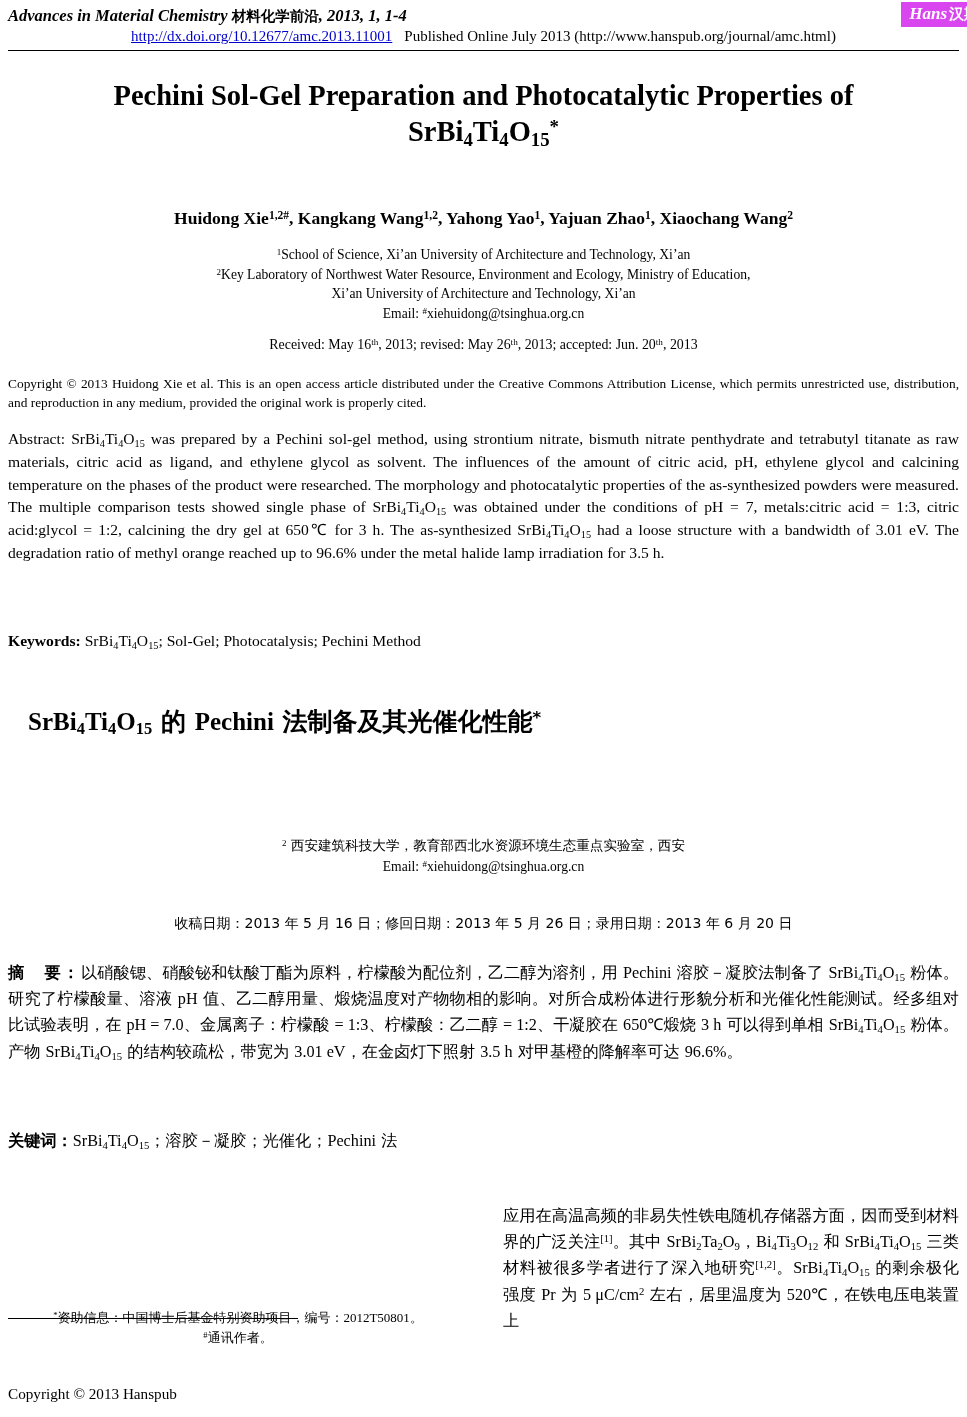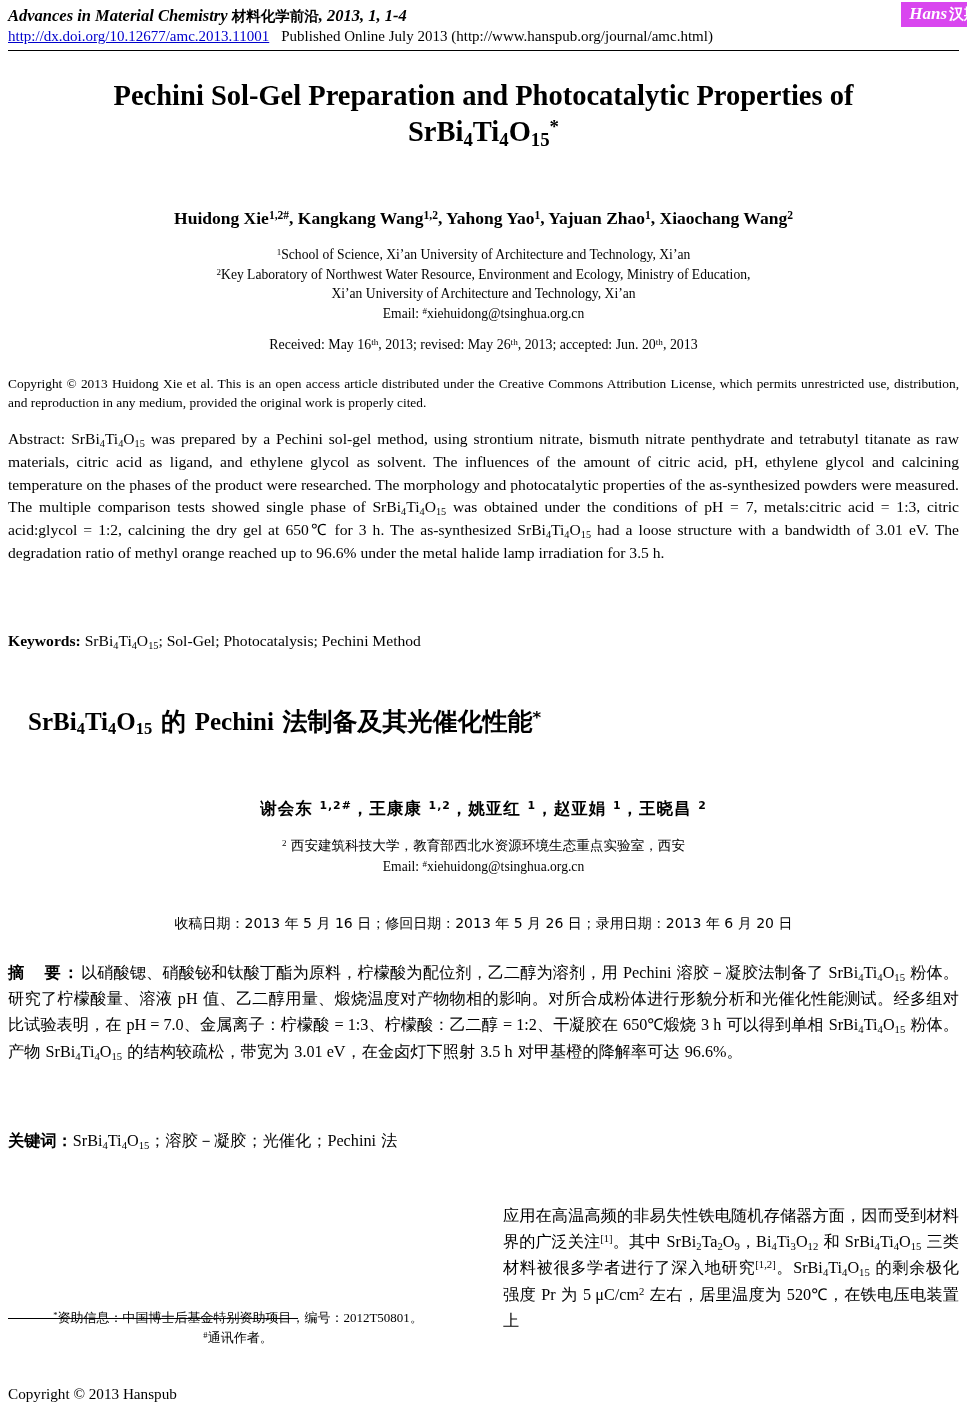--- a/index.html
+++ b/index.html
@@ -36,20 +36,21 @@
     font-style: normal;
     font-family: "DejaVu Sans", sans-serif;
     font-size: 14.5px;
     font-weight: bold;
   }
   .jh-line1 .tail { font-style: italic; }
   .jh-line2 {
     margin-top: 2px;
     font-size: 15px;
     white-space: nowrap;
+    text-align: center;
   }
   .jh-line2 a {
     color: #0000cc;
     text-decoration: underline;
   }
   .jh-line2 .pub { margin-left: 12px; }
   .logo {
     position: absolute;
     right: 8px; top: 2px;
     background: #d946ef;
@@ -301,23 +302,20 @@
     <div class="keywords">
       <b>Keywords:</b>
       SrBi<sub>4</sub>Ti<sub>4</sub>O<sub>15</sub>; Sol-Gel; Photocatalysis; Pechini Method
     </div>
 
     <div class="title-cn">
       <span class="lat">SrBi<sub>4</sub>Ti<sub>4</sub>O<sub>15</sub></span>
       <span>的 <span class="lat">Pechini</span> 法制备及其光催化性能<sup>*</sup></span>
     </div>
 
-    <div class="authors-cn">
-      谢会东 <span class="lat"><sup>1,2#</sup></span>，王康康 <span class="lat"><sup>1,2</sup></span>，姚亚红 <span class="lat"><sup>1</sup></span>，赵亚娟 <span class="lat"><sup>1</sup></span>，王晓昌 <span class="lat"><sup>2</sup></span>
-    </div>
 
     <div class="affil-cn">
       <div><span class="lat"><sup>2</sup></span> 西安建筑科技大学，教育部西北水资源环境生态重点实验室，西安</div>
       <div><span class="lat">Email: <sup>#</sup>xiehuidong@tsinghua.org.cn</span></div>
     </div>
 
     <div class="received-cn">收稿日期：2013 年 5 月 16 日；修回日期：2013 年 5 月 26 日；录用日期：2013 年 6 月 20 日</div>
 
     <div class="abstract-cn">
       <b>摘　要：</b>以硝酸锶、硝酸铋和钛酸丁酯为原料，柠檬酸为配位剂，乙二醇为溶剂，用 <span class="lat">Pechini</span> 溶胶－凝胶法制备了 <span class="lat">SrBi<sub>4</sub>Ti<sub>4</sub>O<sub>15</sub></span> 粉体。研究了柠檬酸量、溶液 <span class="lat">pH</span> 值、乙二醇用量、煅烧温度对产物物相的影响。对所合成粉体进行形貌分析和光催化性能测试。经多组对比试验表明，在 <span class="lat">pH = 7.0</span>、金属离子：柠檬酸 <span class="lat">= 1:3</span>、柠檬酸：乙二醇 <span class="lat">= 1:2</span>、干凝胶在 <span class="lat">650℃</span>煅烧 <span class="lat">3 h</span> 可以得到单相 <span class="lat">SrBi<sub>4</sub>Ti<sub>4</sub>O<sub>15</sub></span> 粉体。产物 <span class="lat">SrBi<sub>4</sub>Ti<sub>4</sub>O<sub>15</sub></span> 的结构较疏松，带宽为 <span class="lat">3.01 eV</span>，在金卤灯下照射 <span class="lat">3.5 h</span> 对甲基橙的降解率可达 <span class="lat">96.6%</span>。

